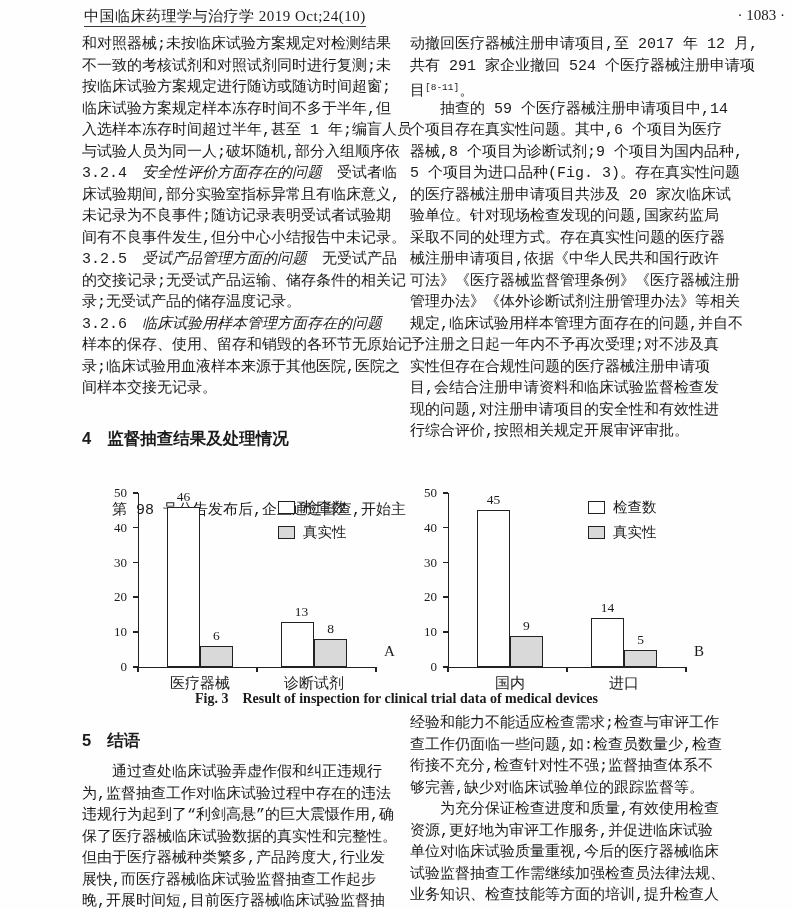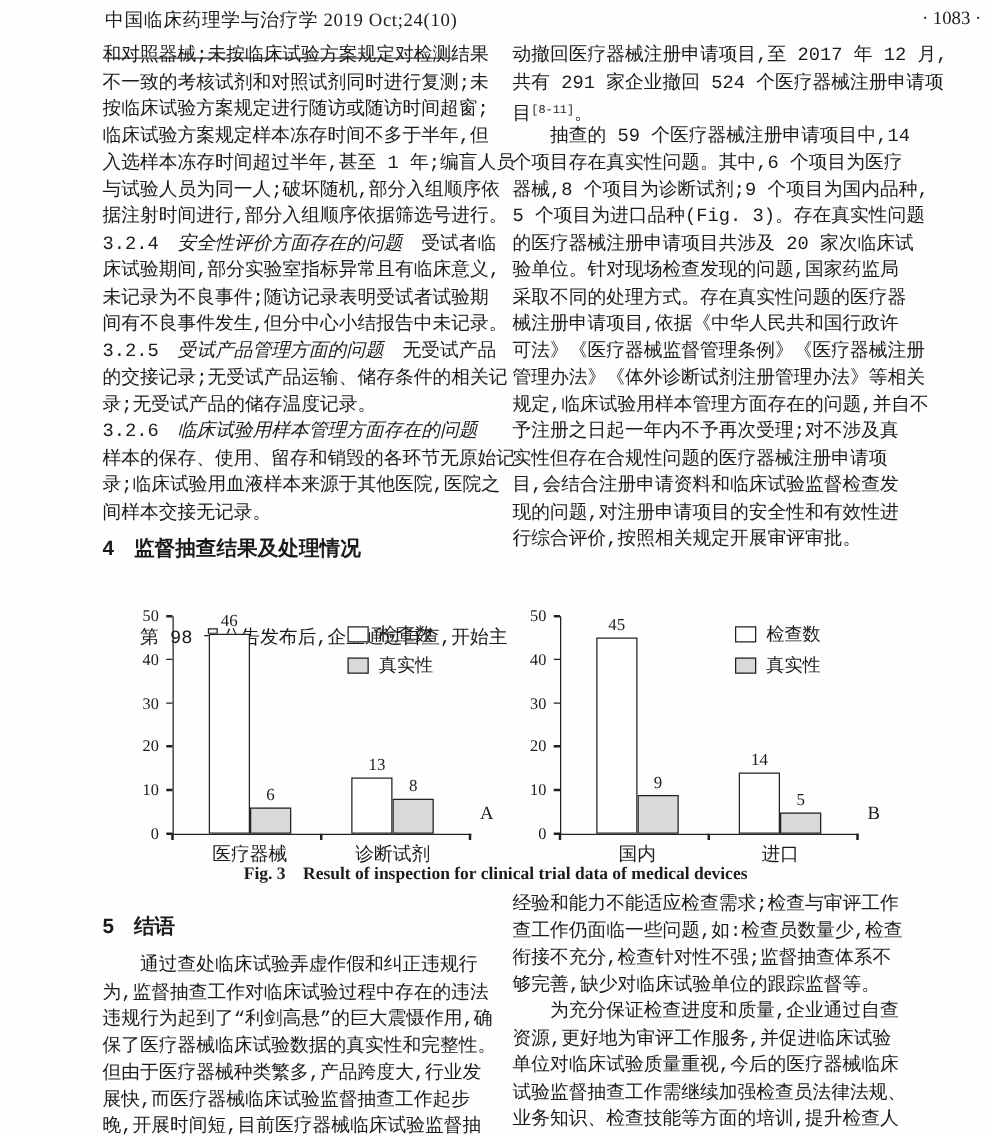--- a/index.html
+++ b/index.html
@@ -1,20 +1,20 @@
 <!DOCTYPE html>
 <html><head>
 <meta charset="utf-8">
 <style>
   html,body{margin:0;padding:0;background:#ffffff;}
   .page{position:relative;width:793px;height:909px;background:#fefefe;overflow:hidden;
         font-family:"Liberation Serif","DejaVu Serif",serif;color:#1b1b1b;
         border-right:2px solid #e9e9e9;}
   .hdr-left{position:absolute;left:84px;top:7px;font-size:15px;letter-spacing:.5px;
-            border-bottom:1.5px solid #3a3a3a;padding-bottom:20px;}
+            border-bottom:1.5px solid #3a3a3a;padding-bottom:0;}
   .hdr-right{position:absolute;right:8px;top:7px;font-size:15px;margin-left:22px;}
   .col{position:absolute;font-size:15px;font-family:Liberation Mono, monospace;}
   .tl{height:21.5px;line-height:21.5px;white-space:nowrap;}
   .em{font-style:italic;}
   .sup{font-size:9.5px;vertical-align:5px;}
   .sec-heading{position:absolute;font-family:"Liberation Sans","DejaVu Sans",sans-serif;
                font-weight:bold;font-size:16.5px;white-space:nowrap;}
   .sec-heading .num{margin-right:16px;}
   .chart{position:absolute;}
   .plot{position:absolute;border-left:1.5px solid #222;border-bottom:1.5px solid #222;}
@@ -40,21 +40,20 @@
   <div class="hdr-left">中国临床药理学与治疗学 2019 Oct;24(10)</div>
   <div class="hdr-right">· 1083 ·</div>
 
   <div class="col" style="left:82px;top:34px;width:320px;">
       <div class="tl"><span>和对照器械;未按临床试验方案规定对检测结果</span></div>
       <div class="tl"><span>不一致的考核试剂和对照试剂同时进行复测;未</span></div>
       <div class="tl"><span>按临床试验方案规定进行随访或随访时间超窗;</span></div>
       <div class="tl"><span>临床试验方案规定样本冻存时间不多于半年,但</span></div>
       <div class="tl"><span>入选样本冻存时间超过半年,甚至 1 年;编盲人员</span></div>
       <div class="tl"><span>与试验人员为同一人;破坏随机,部分入组顺序依</span></div>
-      <div class="tl"><span>据注射时间进行,部分入组顺序依据筛选号进行。</span></div>
       <div class="tl"><span>3.2.4　</span><span class="em">安全性评价方面存在的问题</span><span>　受试者临</span></div>
       <div class="tl"><span>床试验期间,部分实验室指标异常且有临床意义,</span></div>
       <div class="tl"><span>未记录为不良事件;随访记录表明受试者试验期</span></div>
       <div class="tl"><span>间有不良事件发生,但分中心小结报告中未记录。</span></div>
       <div class="tl"><span>3.2.5　</span><span class="em">受试产品管理方面的问题</span><span>　无受试产品</span></div>
       <div class="tl"><span>的交接记录;无受试产品运输、储存条件的相关记</span></div>
       <div class="tl"><span>录;无受试产品的储存温度记录。</span></div>
       <div class="tl"><span>3.2.6　</span><span class="em">临床试验用样本管理方面存在的问题</span></div>
       <div class="tl"><span>样本的保存、使用、留存和销毁的各环节无原始记</span></div>
       <div class="tl"><span>录;临床试验用血液样本来源于其他医院,医院之</span></div>
@@ -185,20 +184,20 @@
       <div class="tl"><span>但由于医疗器械种类繁多,产品跨度大,行业发</span></div>
       <div class="tl"><span>展快,而医疗器械临床试验监督抽查工作起步</span></div>
       <div class="tl"><span>晚,开展时间短,目前医疗器械临床试验监督抽</span></div>
     </div>
 
   <div class="col" style="left:410px;top:713px;width:325px;">
       <div class="tl"><span>经验和能力不能适应检查需求;检查与审评工作</span></div>
       <div class="tl"><span>查工作仍面临一些问题,如:检查员数量少,检查</span></div>
       <div class="tl"><span>衔接不充分,检查针对性不强;监督抽查体系不</span></div>
       <div class="tl"><span>够完善,缺少对临床试验单位的跟踪监督等。</span></div>
-      <div class="tl"><span>　　为充分保证检查进度和质量,企业通过自查</span></div>
+      <div class="tl"><span>　　为充分保证检查进度和质量,有效使用检查</span></div>
       <div class="tl"><span>资源,更好地为审评工作服务,并促进临床试验</span></div>
       <div class="tl"><span>单位对临床试验质量重视,今后的医疗器械临床</span></div>
       <div class="tl"><span>试验监督抽查工作需继续加强检查员法律法规、</span></div>
       <div class="tl"><span>业务知识、检查技能等方面的培训,提升检查人</span></div>
     </div>
 
 </div>
 
 </body></html>

